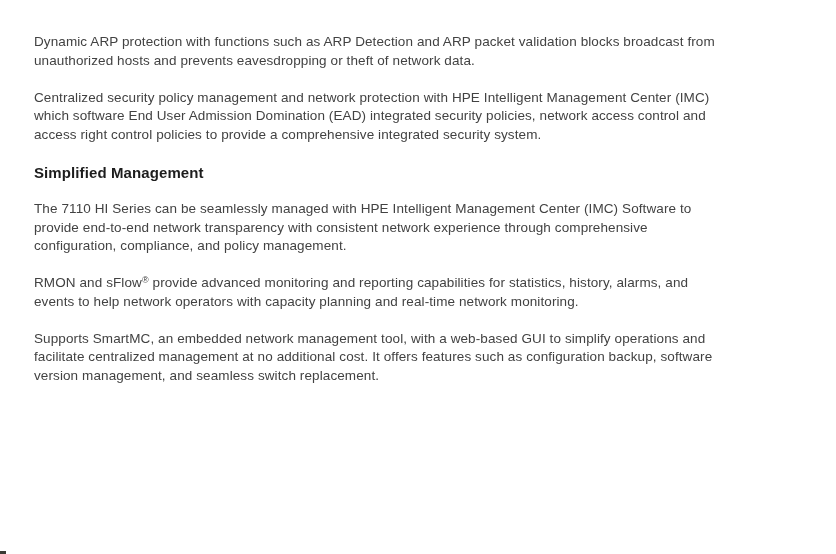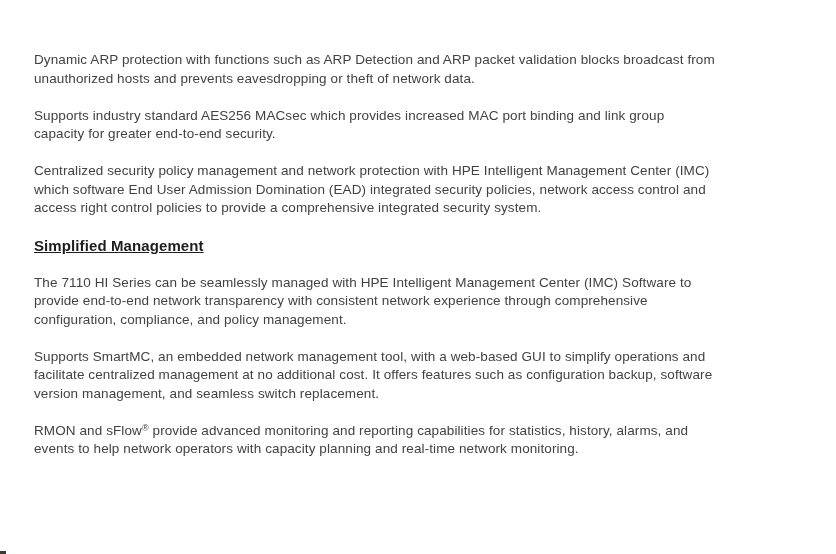--- a/index.html
+++ b/index.html
@@ -13,34 +13,32 @@
     position: relative;
     overflow: hidden;
     font-family: "Liberation Sans", "DejaVu Sans", sans-serif;
   }
   .doc {
     padding: 33px 16px 0 34px;
     color: #424242;
     font-size: 13.5px;
     line-height: 18.5px;
     letter-spacing: 0.1px;
-    margin-top: 18px;
   }
   .doc p {
     margin: 0 0 18.5px 0;
     white-space: pre-line;
   }
   .doc h2 {
     margin: 0 0 18.5px 0;
     font-size: 15px;
     line-height: 19px;
     font-weight: bold;
     color: #1d1d1d;
     letter-spacing: 0.1px;
-    text-decoration: underline;
   }
   .doc sup {
     font-size: 9px;
     line-height: 0;
     vertical-align: 4px;
   }
   .corner-artifact {
     position: absolute;
     left: 0;
     bottom: 0;
@@ -48,29 +46,27 @@
     height: 3px;
     background: #3a3a33;
   }
 </style>
 </head>
 <body>
 
 <div class="doc">
   <p>Dynamic ARP protection with functions such as ARP Detection and ARP packet validation blocks broadcast from
 unauthorized hosts and prevents eavesdropping or theft of network data.</p>
-  <p>Supports industry standard AES256 MACsec which provides increased MAC port binding and link group
-capacity for greater end-to-end security.</p>
   <p>Centralized security policy management and network protection with HPE Intelligent Management Center (IMC)
 which software End User Admission Domination (EAD) integrated security policies, network access control and
 access right control policies to provide a comprehensive integrated security system.</p>
   <h2>Simplified Management</h2>
   <p>The 7110 HI Series can be seamlessly managed with HPE Intelligent Management Center (IMC) Software to
 provide end-to-end network transparency with consistent network experience through comprehensive
 configuration, compliance, and policy management.</p>
+  <p>RMON and sFlow<sup>®</sup> provide advanced monitoring and reporting capabilities for statistics, history, alarms, and
+events to help network operators with capacity planning and real-time network monitoring.</p>
   <p>Supports SmartMC, an embedded network management tool, with a web-based GUI to simplify operations and
 facilitate centralized management at no additional cost. It offers features such as configuration backup, software
 version management, and seamless switch replacement.</p>
-  <p>RMON and sFlow<sup>®</sup> provide advanced monitoring and reporting capabilities for statistics, history, alarms, and
-events to help network operators with capacity planning and real-time network monitoring.</p>
 </div>
 
 <div class="corner-artifact"></div>
 
 </body></html>

